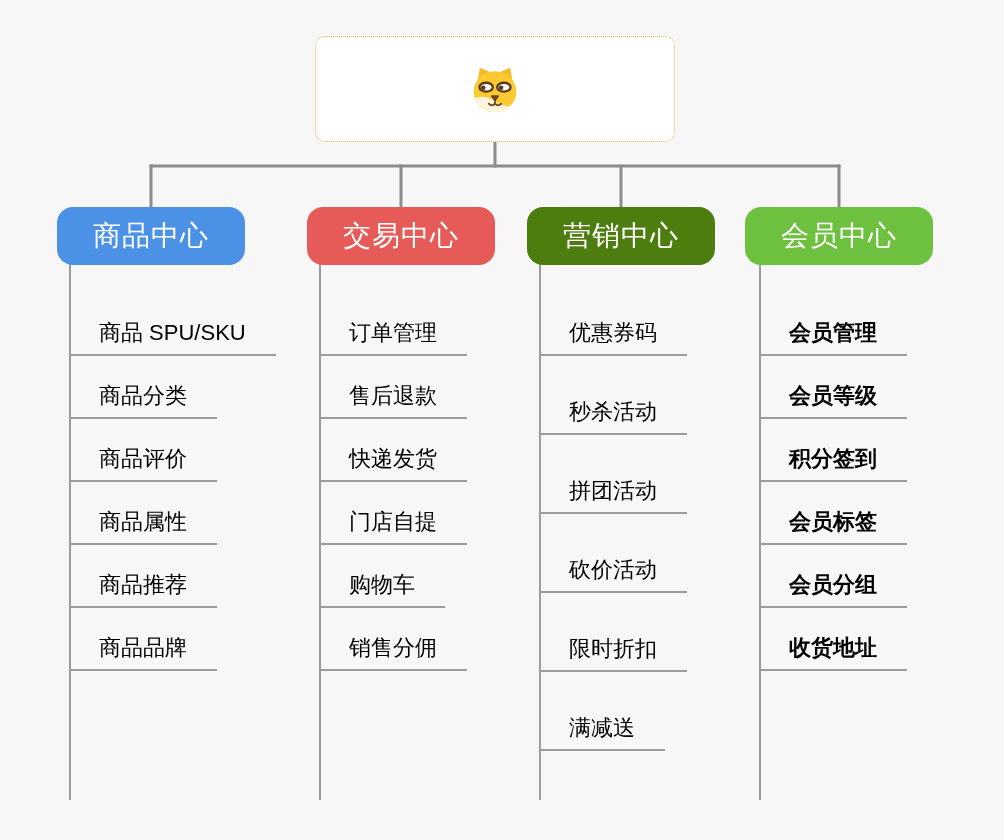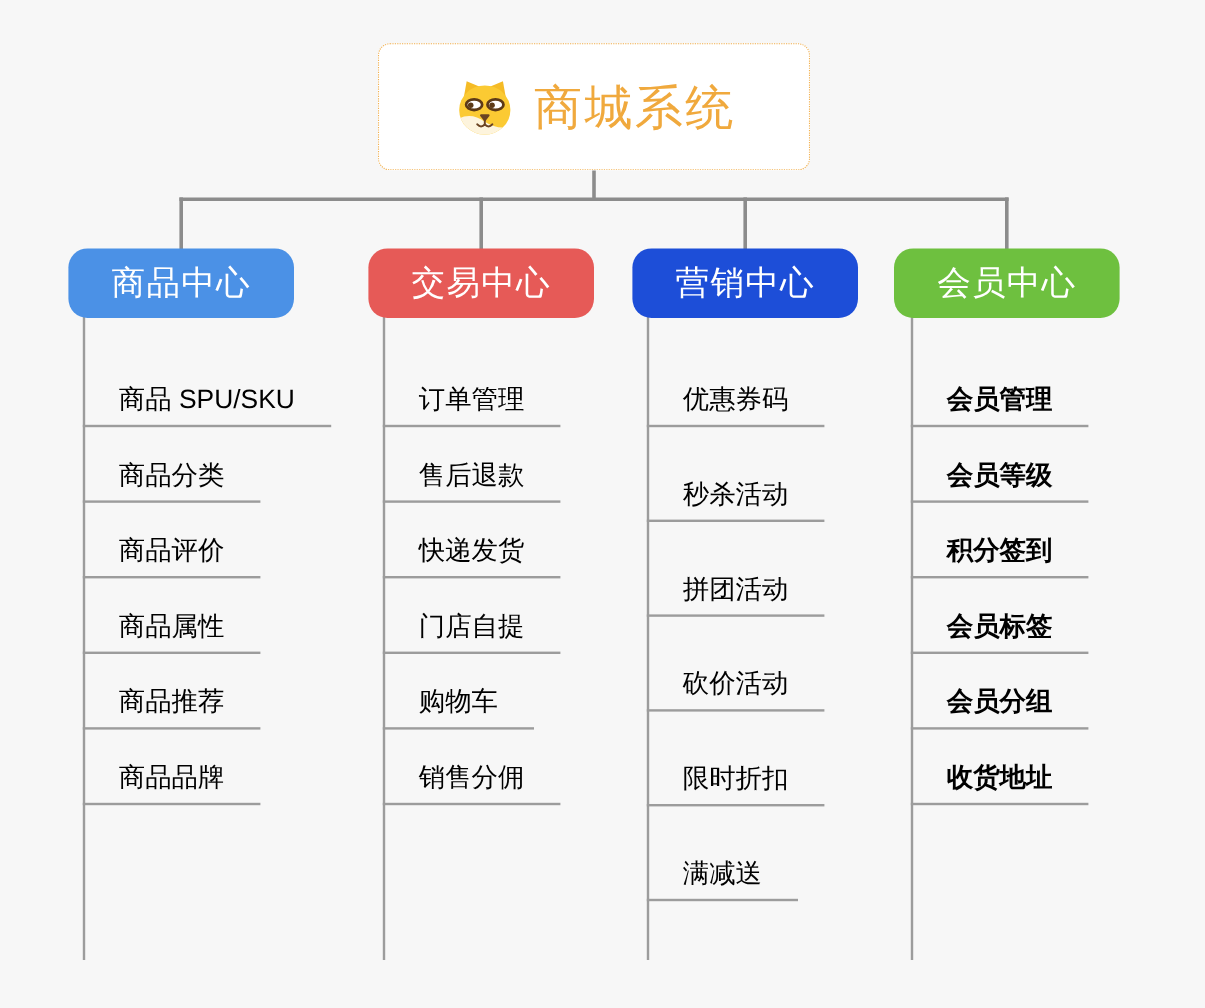--- a/index.html
+++ b/index.html
@@ -94,30 +94,29 @@
           <ellipse cx="20" cy="25" rx="7.5" ry="5"></ellipse>
           <ellipse cx="40" cy="25" rx="7.5" ry="5"></ellipse>
         </g>
         <circle cx="16.8" cy="25.6" r="2.6" fill="#5d3a17"></circle>
         <circle cx="36.8" cy="25.6" r="2.6" fill="#5d3a17"></circle>
         <path d="M26.5 35 L33.5 35 L30 39.5 Z" fill="#6b4423" stroke="#6b4423" stroke-width="2" stroke-linejoin="round"></path>
         <line x1="30" y1="39" x2="30" y2="43.5" stroke="#6b4423" stroke-width="1.8"></line>
         <path d="M23 43.5 Q26.5 47.5 30 43.5 Q33.5 47.5 37 43.5" fill="none" stroke="#6b4423" stroke-width="2" stroke-linecap="round"></path>
       </svg>
     </span>
-    <span class="root-title">商城系统</span>
   </div>
 
   <div class="branch-node branch-0" style="background-color: rgb(75, 145, 230);">
     <span>商品中心</span>
   </div>
   <div class="branch-node branch-1" style="background-color: rgb(230, 90, 87);">
     <span>交易中心</span>
   </div>
-  <div class="branch-node branch-2" style="background-color: #1d4ed8;">
+  <div class="branch-node branch-2" style="background-color: #4d7c0f;">
     <span>营销中心</span>
   </div>
   <div class="branch-node branch-3" style="background-color: rgb(110, 192, 63);">
     <span>会员中心</span>
   </div>
 
   <div class="column col-0">
     <div class="leaf">
         <span class="leaf-label">商品 SPU/SKU</span>
       </div>

